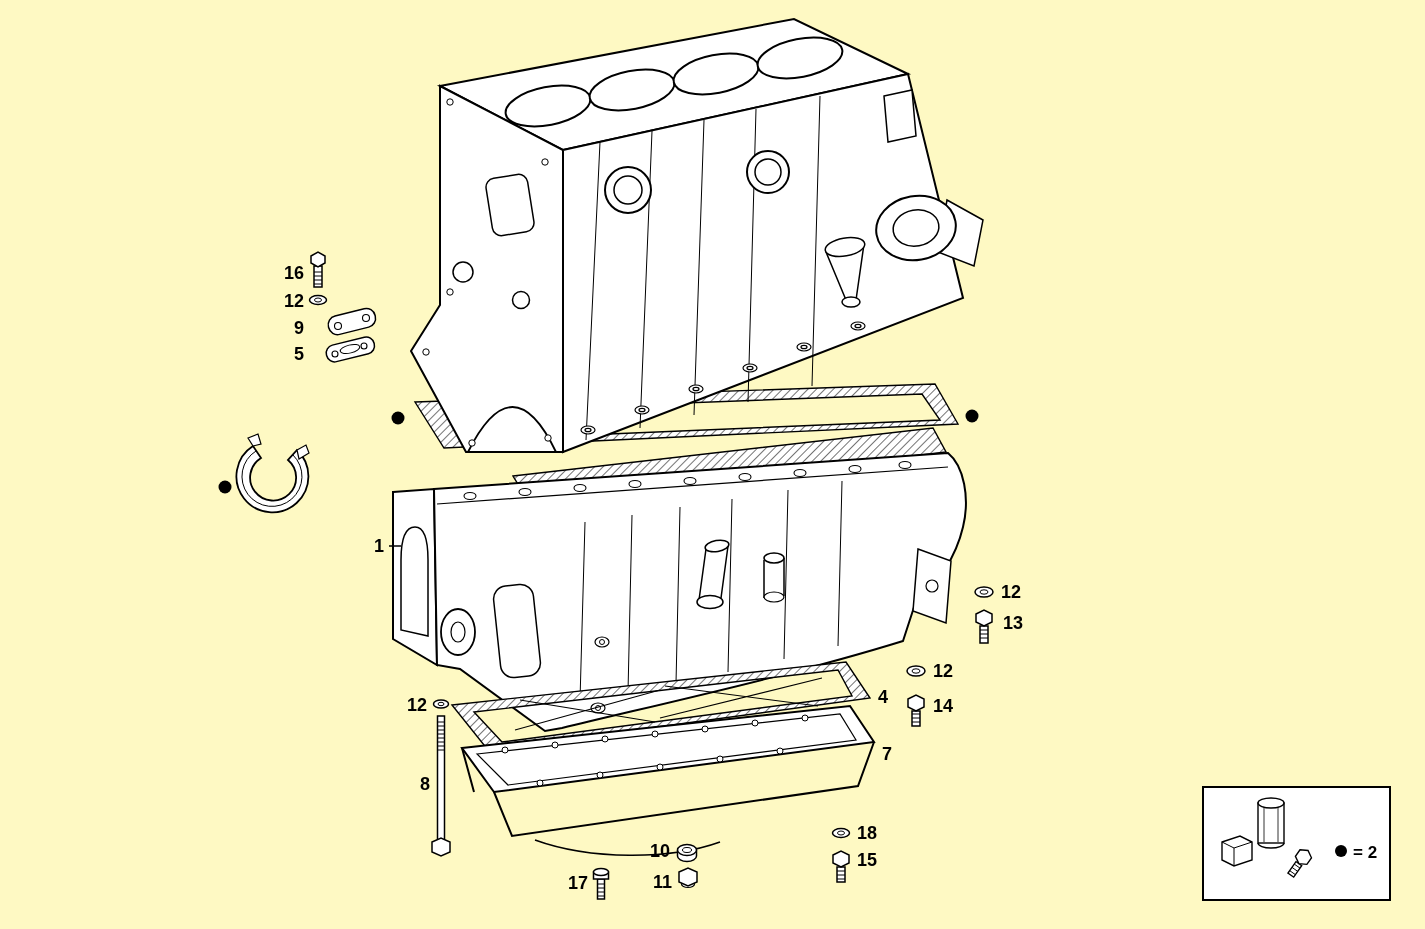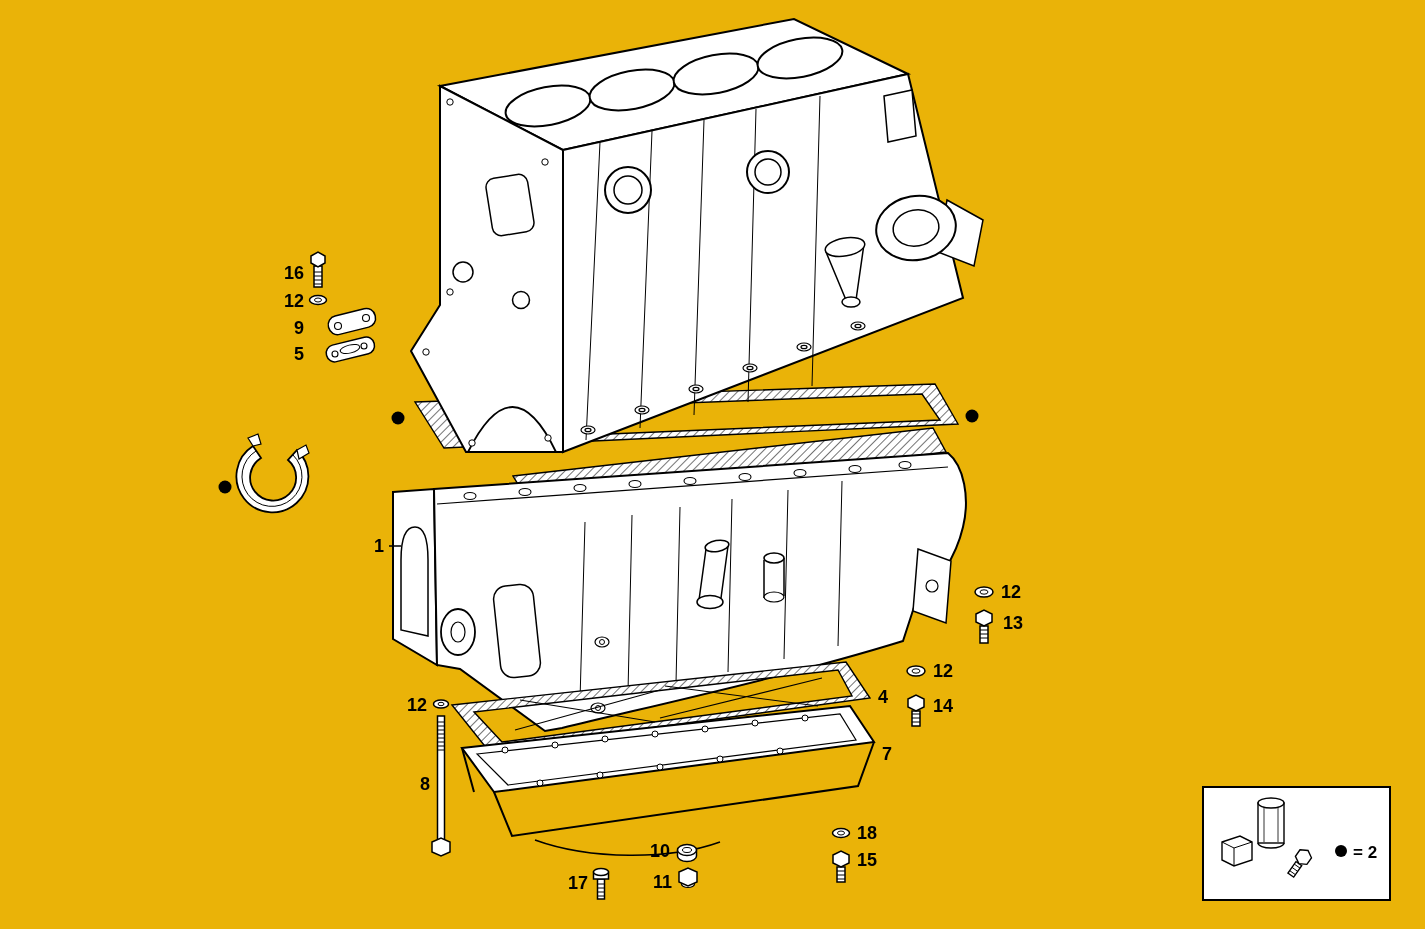--- a/index.html
+++ b/index.html
@@ -1,19 +1,19 @@
 <!DOCTYPE html>
 <html><head>
 <meta charset="utf-8">
 <style>
   html,body{margin:0;padding:0;background:#ffffff;}
   .canvas{
     position:relative;
     width:1425px;height:929px;
-    background:#eab308;
+    background:#fef9c3;
     overflow:hidden;
     font-family:"Liberation Sans", sans-serif;
   }
   svg{display:block;}
   text.callout{
     font-family:"Liberation Sans", sans-serif;
     font-size:18px;
     font-weight:bold;
     fill:#000000;
   }

